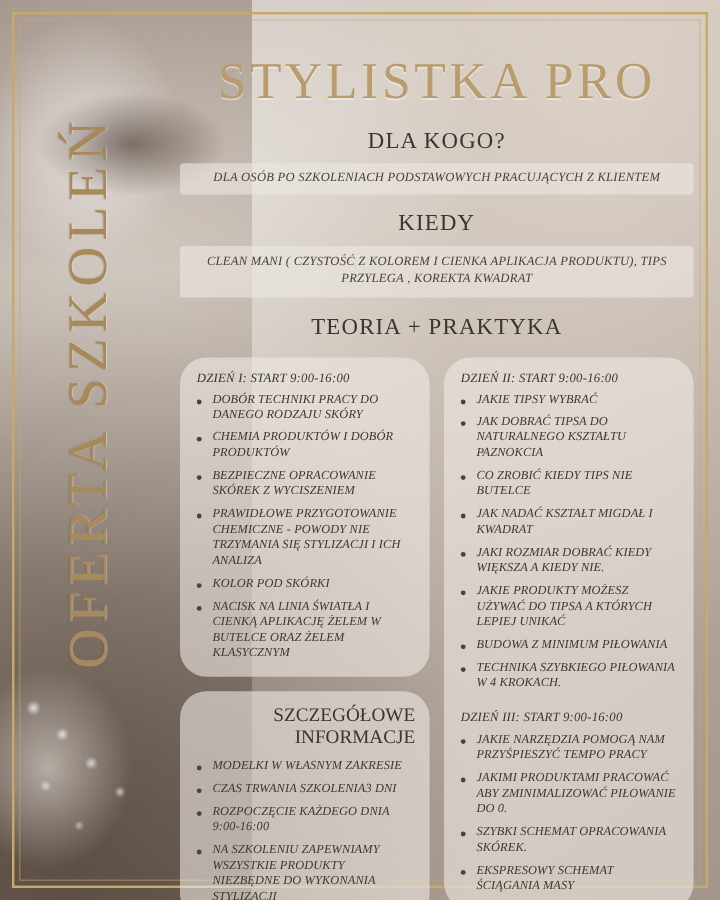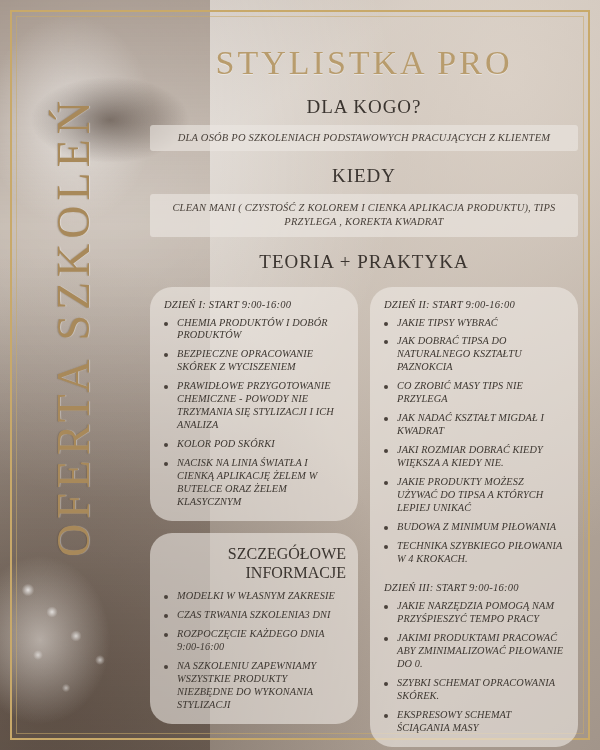--- a/index.html
+++ b/index.html
@@ -68,21 +68,21 @@
     font-family: "Liberation Serif", serif;
     white-space: nowrap;
   }
 
   .content {
     position: absolute; left: 150px; top: 28px; right: 22px; bottom: 18px;
   }
 
   .main-title {
     text-align: center;
-    font-size: 34px;
+    font-size: 43px;
     letter-spacing: 3px;
     color: #b89c6d;
     text-shadow: 0 1px 0 rgba(255,255,255,0.4);
     margin-top: 16px;
   }
 
   .section-head {
     text-align: center;
     font-size: 19px;
     letter-spacing: 1px;
@@ -178,20 +178,21 @@
     <div class="band tall">CLEAN MANI ( CZYSTOŚĆ Z KOLOREM I CIENKA APLIKACJA PRODUKTU), TIPS PRZYLEGA , KOREKTA KWADRAT</div>
 
     <div class="section-head">TEORIA + PRAKTYKA</div>
 
     <div class="columns">
 
       <div class="col">
         <div class="card">
           <div class="day-head">DZIEŃ I: START 9:00-16:00</div>
           <ul class="items">
+            <li>DOBÓR TECHNIKI PRACY DO DANEGO RODZAJU SKÓRY</li>
             <li>CHEMIA PRODUKTÓW I DOBÓR PRODUKTÓW</li>
             <li>BEZPIECZNE OPRACOWANIE SKÓREK Z WYCISZENIEM</li>
             <li>PRAWIDŁOWE PRZYGOTOWANIE CHEMICZNE - POWODY NIE TRZYMANIA SIĘ STYLIZACJI I ICH ANALIZA</li>
             <li>KOLOR POD SKÓRKI</li>
             <li>NACISK NA LINIA ŚWIATŁA I CIENKĄ APLIKACJĘ ŻELEM W BUTELCE ORAZ ŻELEM KLASYCZNYM</li>
           </ul>
         </div>
 
         <div class="card">
           <div class="sub-title">SZCZEGÓŁOWE INFORMACJE</div>
@@ -204,21 +205,21 @@
           </ul>
         </div>
       </div>
 
       <div class="col">
         <div class="card">
           <div class="day-head">DZIEŃ II: START 9:00-16:00</div>
           <ul class="items">
             <li>JAKIE TIPSY WYBRAĆ</li>
             <li>JAK DOBRAĆ TIPSA DO NATURALNEGO KSZTAŁTU PAZNOKCIA</li>
-            <li>CO ZROBIĆ MASY TIPS NIE PRZYLEGA</li>
+            <li>CO ZROBIĆ KIEDY TIPS NIE BUTELCE</li>
             <li>JAK NADAĆ KSZTAŁT MIGDAŁ I KWADRAT</li>
             <li>JAKI ROZMIAR DOBRAĆ KIEDY WIĘKSZA A KIEDY NIE.</li>
             <li>JAKIE PRODUKTY MOŻESZ UŻYWAĆ DO TIPSA A KTÓRYCH LEPIEJ UNIKAĆ</li>
             <li>BUDOWA Z MINIMUM PIŁOWANIA</li>
             <li>TECHNIKA SZYBKIEGO PIŁOWANIA W 4 KROKACH.</li>
           </ul>
 
           <div class="spacer-sm"></div>
 
           <div class="day-head">DZIEŃ III: START 9:00-16:00</div>

